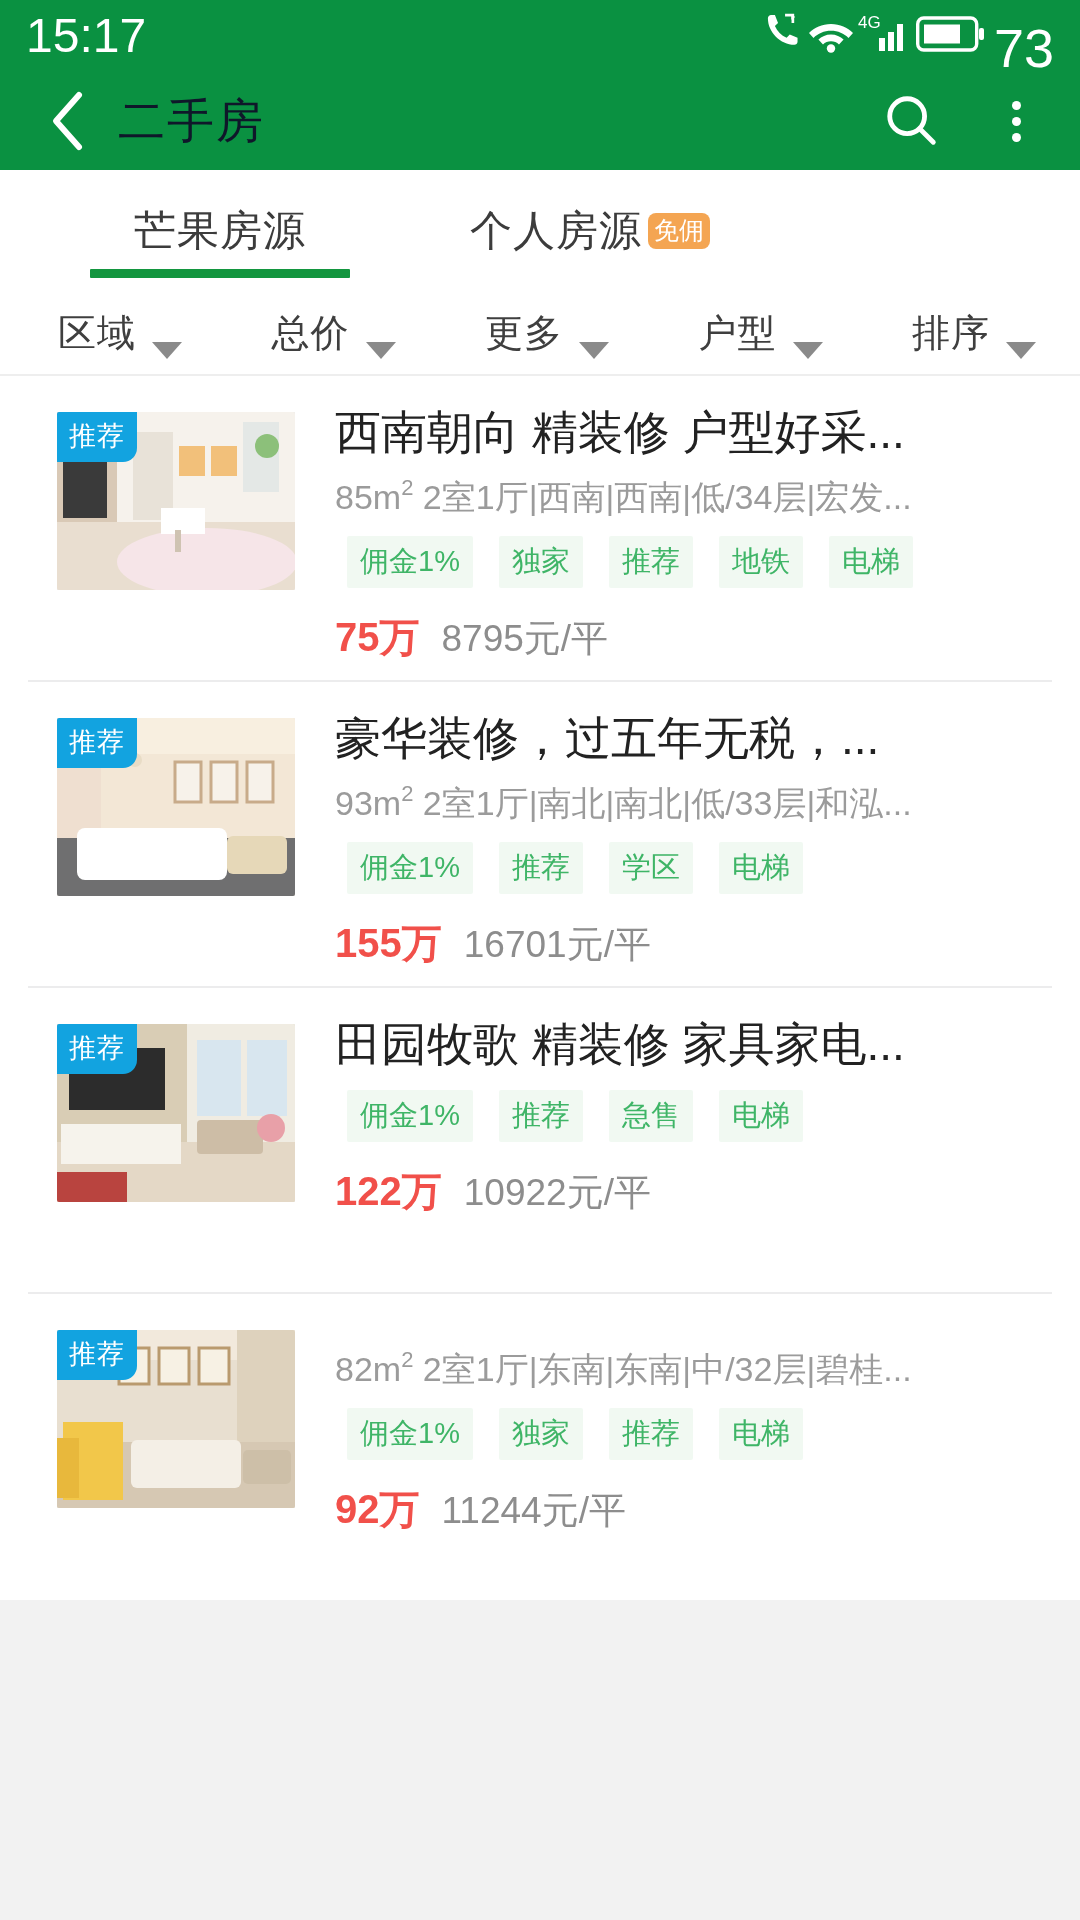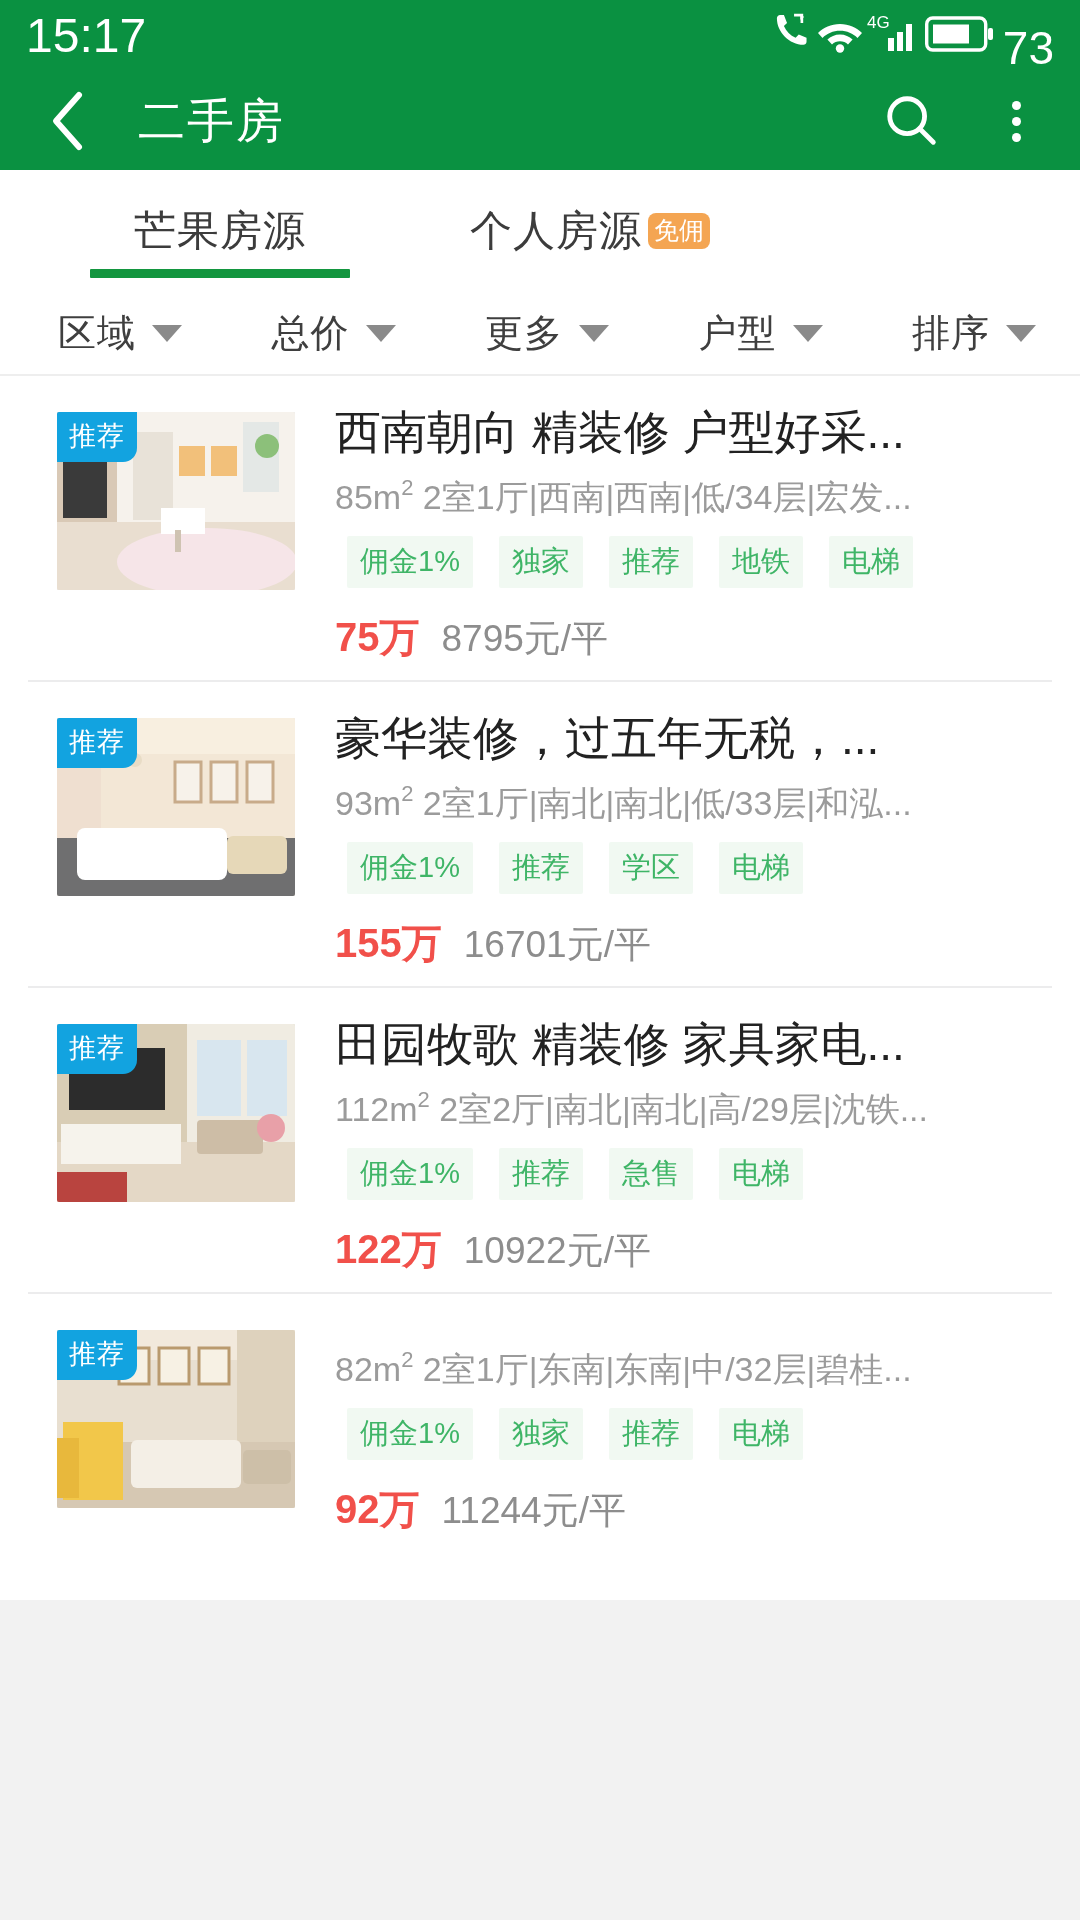--- a/index.html
+++ b/index.html
@@ -32,21 +32,21 @@
     line-height: 1;
   }
   .status-right {
     margin-left: auto;
     display: flex;
     align-items: center;
     gap: 4px;
   }
   .status-right .ic { display: block; }
   .status-batt-num {
-    font-size: 46px;
+    font-size: 54px;
     margin-left: 4px;
     line-height: 1;
     margin-top: 24px;
   }
 
   
   .appbar {
     height: 98px;
     background: #0a9141;
     display: flex;
@@ -55,23 +55,23 @@
     box-sizing: border-box;
     color: #ffffff;
   }
   .appbar-back {
     width: 62px; height: 62px;
     display: flex; align-items: center; justify-content: center;
     flex: none;
   }
   .appbar-title {
     font-size: 47px;
-    margin-left: 38px;
+    margin-left: 18px;
     letter-spacing: 2px;
-    color: #ffffff;
+    color: #0f172a;
     white-space: nowrap;
   }
   .appbar-actions {
     margin-left: auto;
     display: flex;
     align-items: center;
     gap: 44px;
   }
   .appbar-icon {
     width: 60px; height: 60px;
@@ -134,21 +134,21 @@
     background: #ffffff;
     height: 84px;
     display: flex;
     align-items: center;
     box-sizing: border-box;
     padding: 0 44px 0 58px;
     border-bottom: 2px solid #eeeeee;
   }
   .filter-item {
     display: flex;
-    align-items: center;
+    align-items: flex-end;
     flex: 1 1 0;
     justify-content: flex-start;
   }
   .filter-item:last-child { flex: 0 0 auto; }
   .filter-label {
     font-size: 38px;
     color: #3f3f3f;
     letter-spacing: 1px;
     white-space: nowrap;
   }
@@ -454,21 +454,20 @@
             <rect x="4" y="100" width="120" height="40" fill="#f6f3ec"></rect>
             <rect x="140" y="96" width="66" height="34" rx="4" fill="#cdbda6"></rect>
             <circle cx="214" cy="104" r="14" fill="#e8a0a8"></circle>
             <rect x="0" y="148" width="70" height="30" fill="#b9443f"></rect>
           </svg>
         </div>
         <span class="rec-badge">推荐</span>
       </div>
       <div class="info">
         <div class="title">田园牧歌 精装修 家具家电...</div>
-        <div class="subtitle"><span>112</span>m<span class="sup">2</span><span> 2室2厅|南北|南北|高/29层|沈铁...</span></div>
         <div class="tags">
           <span class="tag">佣金1%</span>
           <span class="tag">推荐</span>
           <span class="tag">急售</span>
           <span class="tag">电梯</span>
         </div>
         <div class="price-row">
           <span class="price">122万</span>
           <span class="unit-price">10922元/平</span>
         </div>

